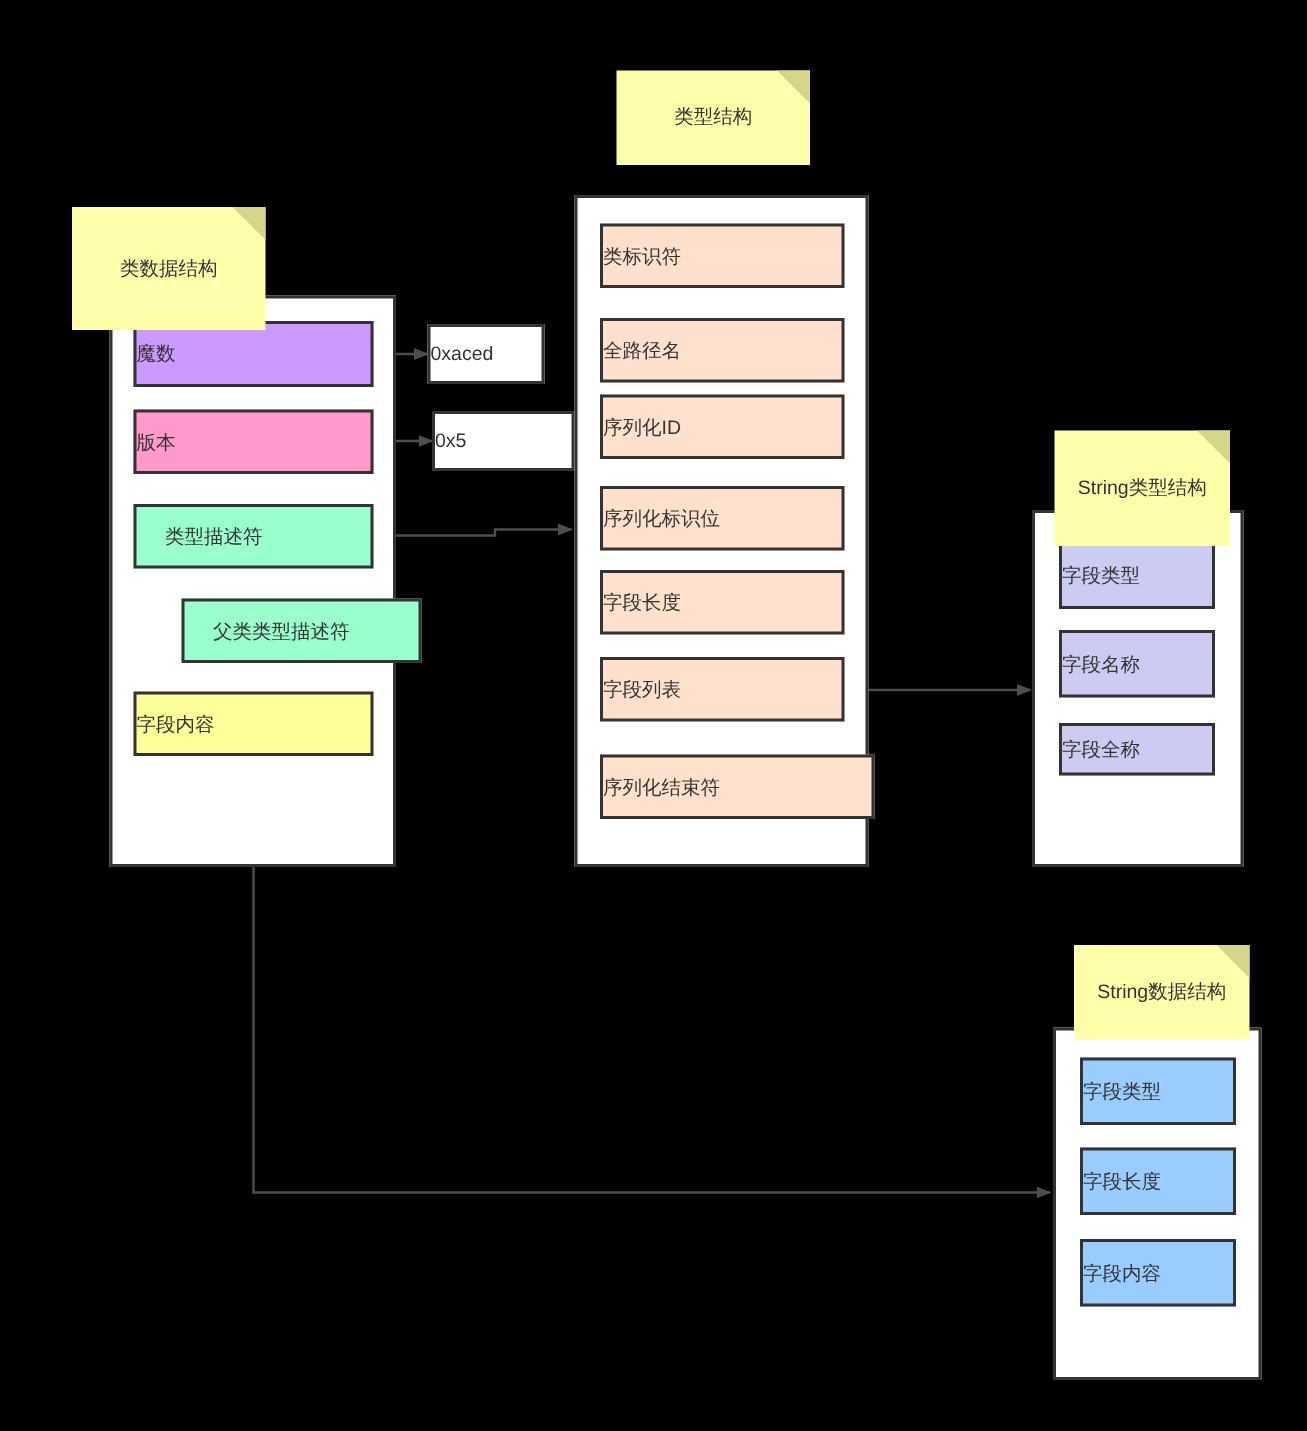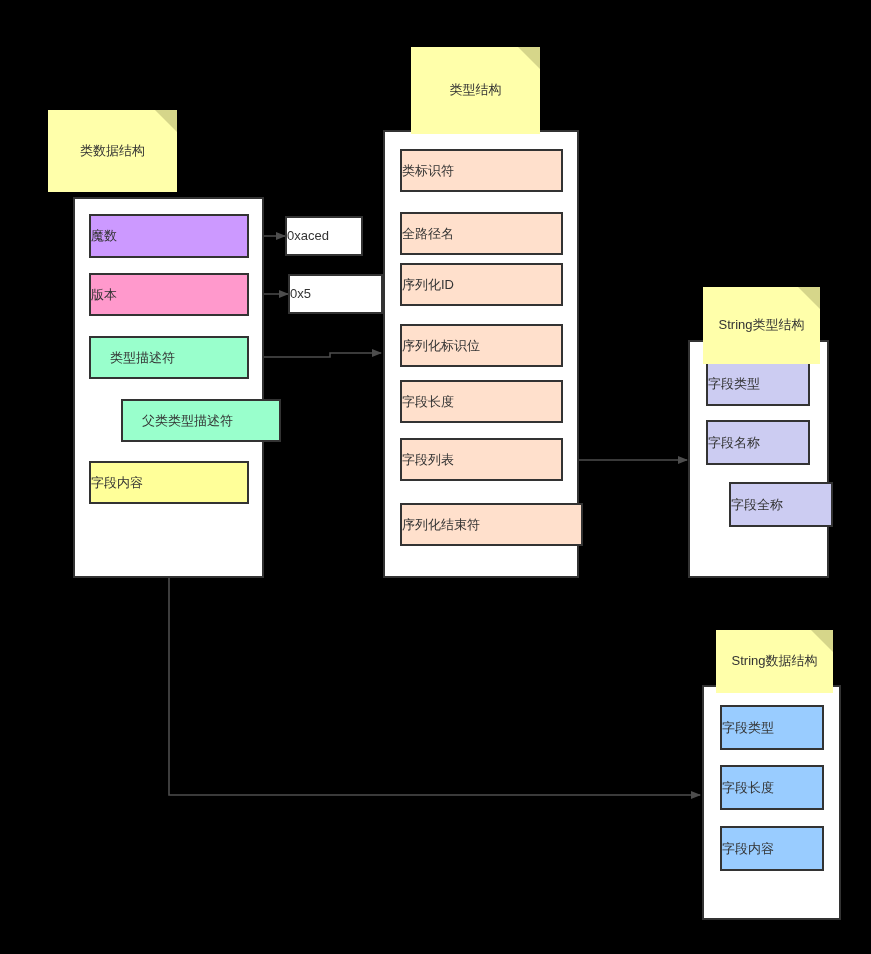--- a/index.html
+++ b/index.html
@@ -113,21 +113,21 @@
   <div class="row green" style="left:89px; top:336px; width:160px; height:43px;">
     <span>类型描述符</span>
   </div>
   <div class="row green" style="left:89px; top:399px; width:160px; height:43px;margin-left:32px;">
     <span>父类类型描述符</span>
   </div>
   <div class="row yellow" style="left:89px; top:461px; width:160px; height:43px;">
     <span>字段内容</span>
   </div>
 
-  <div class="note" style="left:48px; top:110px; width:129px; height:82px;">
+  <div class="note" style="left:48px; top:138px; width:129px; height:82px;">
     <span class="fold"></span>
     <span>类数据结构</span>
   </div>
 
   <div class="row white" style="left:285px; top:216px; width:78px; height:40px;">
     <span>0xaced</span>
   </div>
   <div class="row white" style="left:288px; top:274px; width:95px; height:40px;">
     <span>0x5</span>
   </div>
@@ -149,34 +149,34 @@
   <div class="row peach" style="left:400px; top:380px; width:163px; height:43px;">
     <span>字段长度</span>
   </div>
   <div class="row peach" style="left:400px; top:438px; width:163px; height:43px;">
     <span>字段列表</span>
   </div>
   <div class="row peach" style="left:400px; top:503px; width:183px; height:43px;">
     <span>序列化结束符</span>
   </div>
 
-  <div class="note" style="left:411px; top:47px; width:129px; height:87px;">
+  <div class="note" style="left:411px; top:47px; width:129px; height:63px;">
     <span class="fold"></span>
     <span>类型结构</span>
   </div>
 
   <div class="panel" style="left:688px; top:340px; width:141px; height:238px;"></div>
 
   <div class="row lav" style="left:706px; top:361px; width:104px; height:45px;">
     <span>字段类型</span>
   </div>
   <div class="row lav" style="left:706px; top:420px; width:104px; height:45px;">
     <span>字段名称</span>
   </div>
-  <div class="row lav" style="left:706px; top:482px; width:104px; height:45px;margin-left:23px;">
+  <div class="row lav" style="left:706px; top:482px; width:104px; height:35px;">
     <span>字段全称</span>
   </div>
 
   <div class="note" style="left:703px; top:287px; width:117px; height:77px;">
     <span class="fold"></span>
     <span>String类型结构</span>
   </div>
 
   <div class="panel" style="left:702px; top:685px; width:139px; height:235px;"></div>
 

